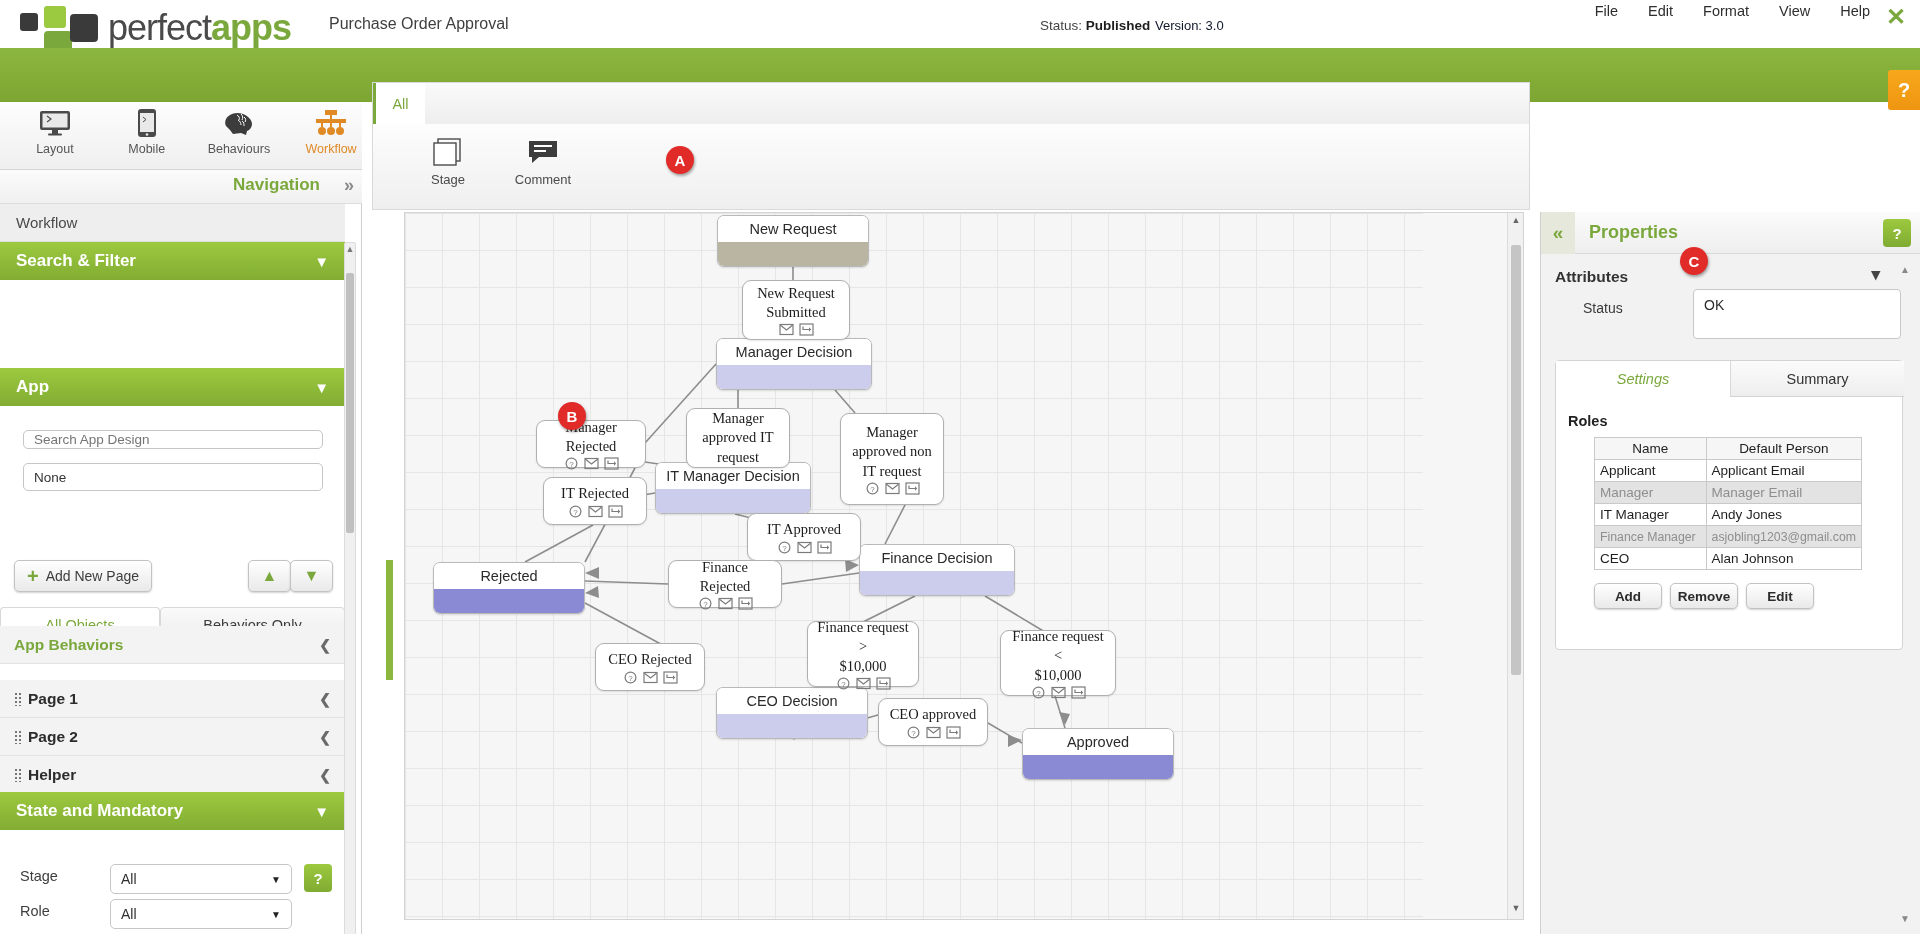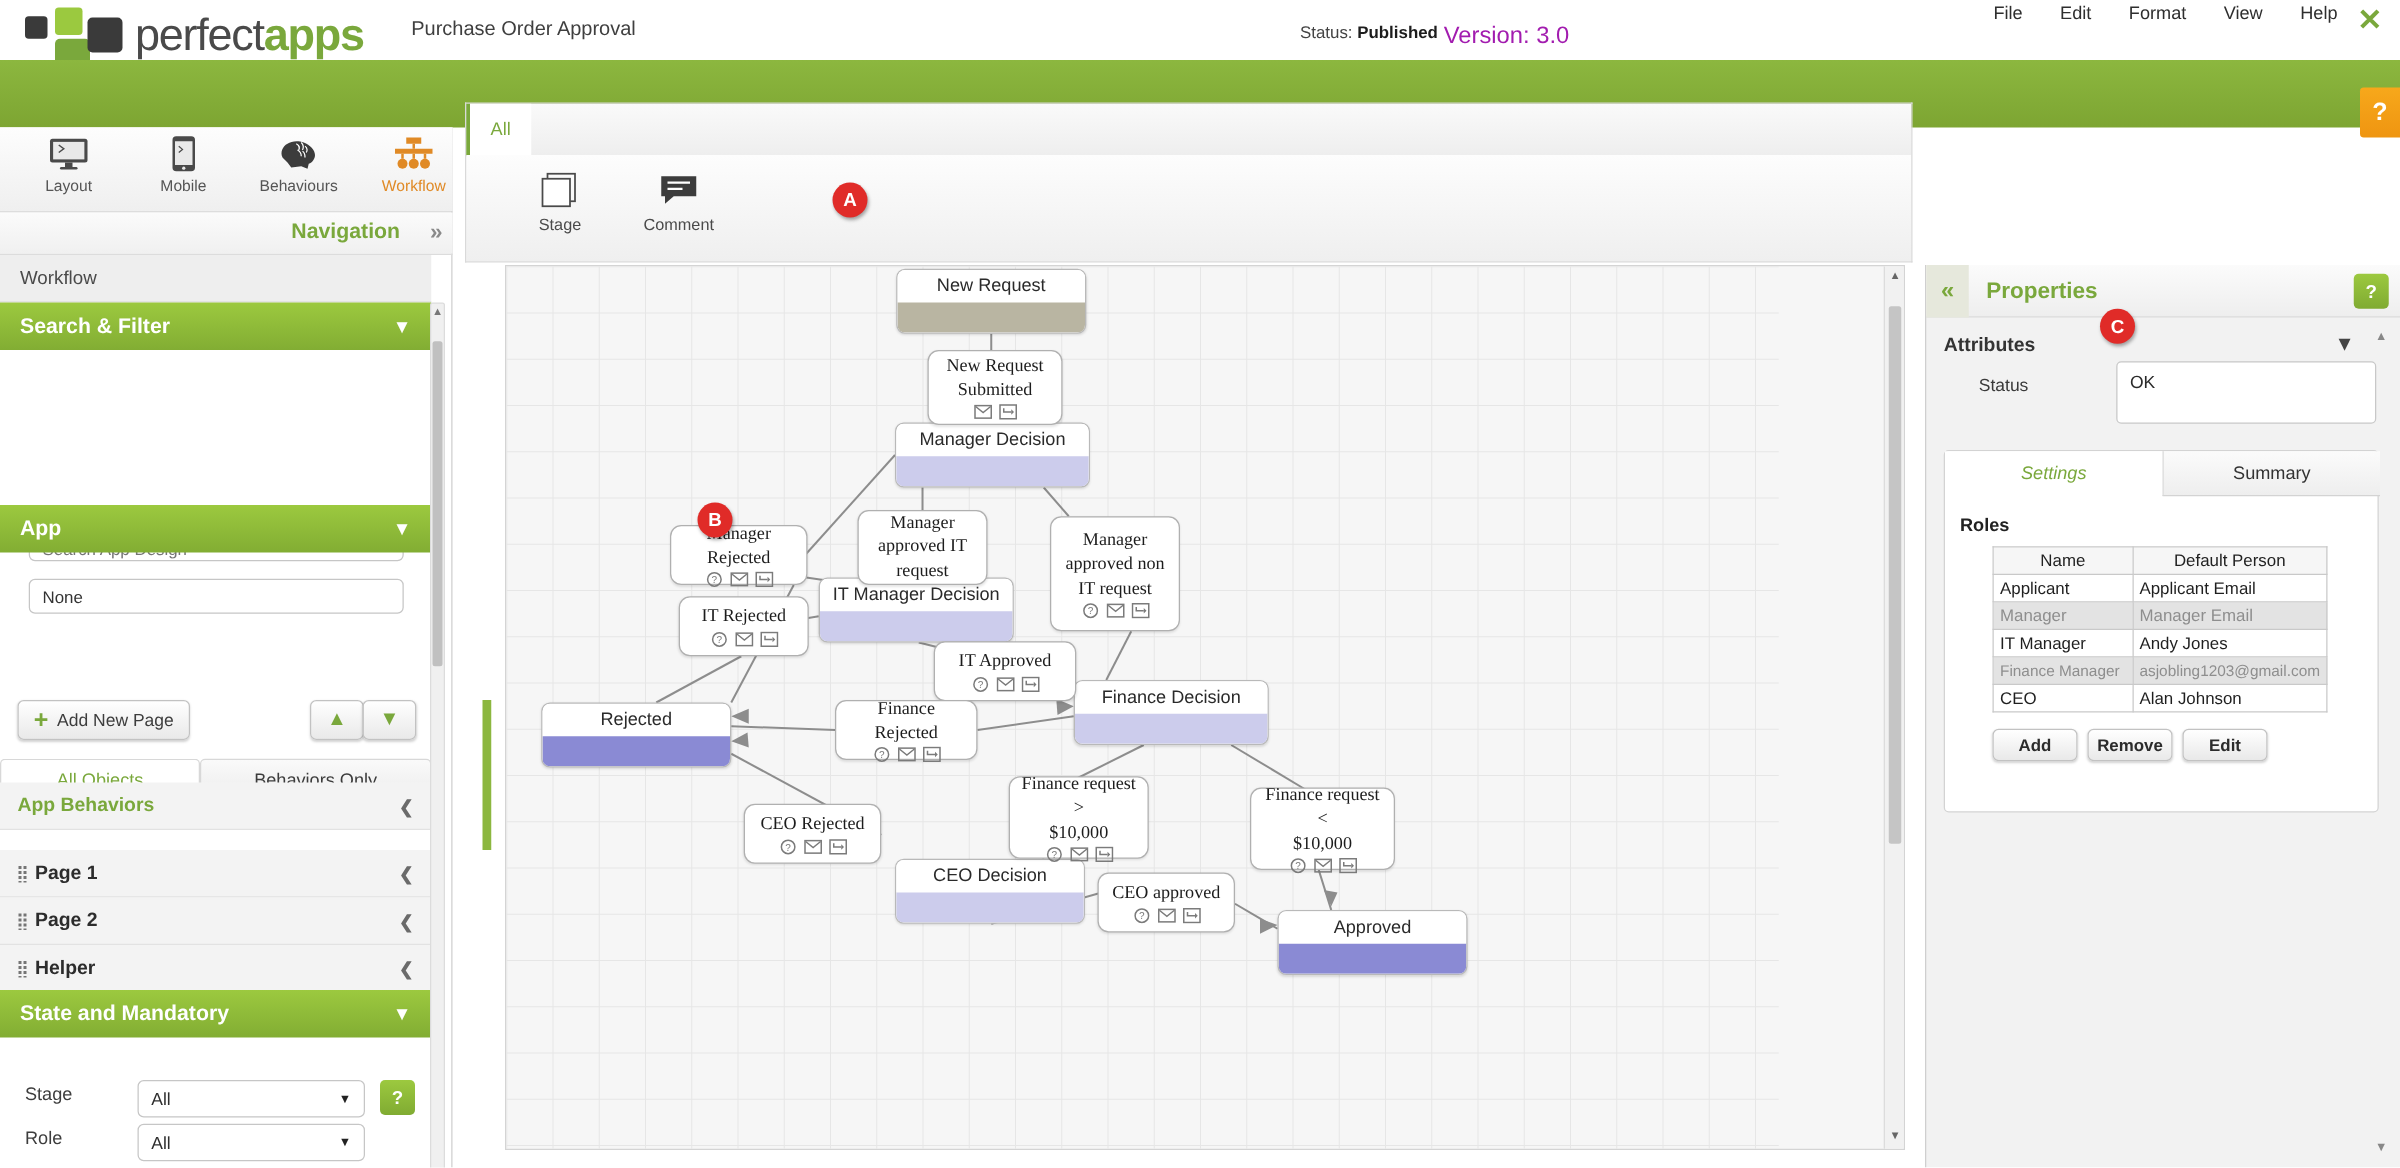--- a/index.html
+++ b/index.html
@@ -26,21 +26,21 @@
   .logo-text .p1 { color: #4a4a4a; }
   .logo-text .p2 { color: #7aa83c; font-weight: bold; }
 
   .app-title {
     position: absolute; left: 329px; top: 15px;
     font-size: 16px; color: #3f3f3f;
   }
   .status-block { position: absolute; left: 1040px; top: 18px; font-size: 13.5px; color: #333; }
   .status-block .lbl { color: #444; }
   .status-block .val { font-weight: bold; color: #1d1d1d; }
-  .version-block { position: absolute; left: 1155px; top: 18px; font-size: 19px; color: #a21caf; text-align: right; }
+  .version-block { position: absolute; left: 1155px; top: 18px; font-size: 13px; color: #0f172a; text-align: right; }
 
   .menu { position: absolute; top: 3px; right: 50px; display: flex; gap: 30px; }
   .menu-item { font-size: 14.5px; color: #2e2e2e; cursor: pointer; }
   .close-x {
     position: absolute; right: 14px; top: 5px; font-size: 24px;
     color: #7aa83c; font-weight: bold; cursor: pointer; line-height: 1;
   }
 
   
   .greenband {
@@ -93,21 +93,21 @@
 
   .sec-head {
     position: absolute; left: 0; width: 345px; height: 38px;
     background: linear-gradient(#9cc93f, #82ad33);
     display: flex; align-items: center; justify-content: space-between;
     padding: 0 16px; color: #fff; font-weight: bold; font-size: 17px;
     cursor: pointer;
   }
   .sec-head .chev { font-size: 15px; font-weight: bold; }
   .sf-head { top: 140px; }
-  .app-head { top: 266px; margin-top: 36px; }
+  .app-head { top: 266px; }
   .sm-head  { top: 690px; }
 
   .search-input {
     position: absolute; left: 23px; top: 328px; width: 300px; height: 19px;
     border: 1px solid #c6c6c6; border-radius: 5px; background: #fff;
     font-size: 13.5px; color: #8b8b8b; padding: 0 10px;
     font-family: "Liberation Sans", sans-serif;
   }
   .none-select {
     position: absolute; left: 23px; top: 361px; width: 300px; height: 28px;

